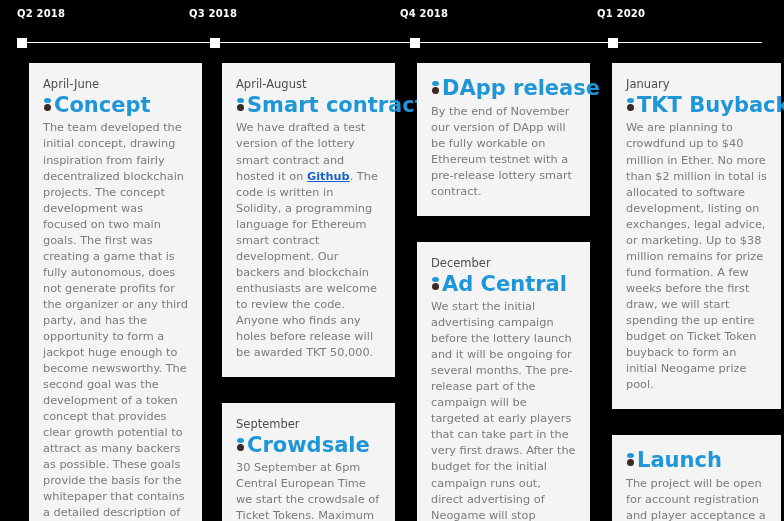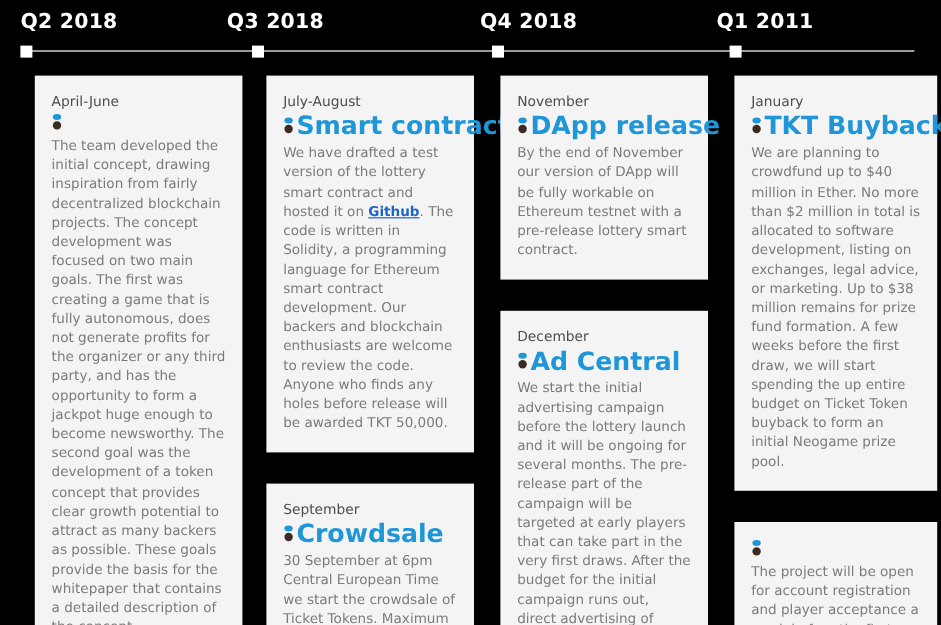--- a/index.html
+++ b/index.html
@@ -21,21 +21,21 @@
   #timeline-axis {
     position: absolute;
     left: 0;
     top: 0;
     width: 784px;
     height: 55px;
   }
   .quarter-label {
     position: absolute;
     top: 8px;
-    font-size: 17px;
+    font-size: 10px;
     font-weight: bold;
     color: #ffffff;
     letter-spacing: 0.2px;
     white-space: nowrap;
   }
   #axis-line {
     position: absolute;
     left: 22px;
     top: 42px;
     width: 740px;
@@ -134,46 +134,47 @@
 </style>
 </head>
 <body>
 
 <div id="timeline-axis">
   <div id="axis-line"></div>
 
   <div class="quarter-label" style="left:17px">Q2 2018</div>
   <div class="quarter-label" style="left:189px">Q3 2018</div>
   <div class="quarter-label" style="left:400px">Q4 2018</div>
-  <div class="quarter-label" style="left:597px">Q1 2011</div>
+  <div class="quarter-label" style="left:597px">Q1 2020</div>
 
   <div class="axis-marker" style="left:17px"></div>
   <div class="axis-marker" style="left:210px"></div>
   <div class="axis-marker" style="left:410px"></div>
   <div class="axis-marker" style="left:608px"></div>
 </div>
 
 <div id="columns">
 
   <div class="column col-0">
     <div class="card">
       <div class="card-date">April-June</div>
       <div class="card-title">
         <span class="person-icon">
             <span class="body"></span>
             <span class="head"></span>
           </span>
+        <span>Concept</span>
       </div>
       <p class="card-body"> The team developed the initial concept, drawing inspiration from fairly decentralized blockchain projects. The concept development was focused on two main goals. The first was creating a game that is fully autonomous, does not generate profits for the organizer or any third party, and has the opportunity to form a jackpot huge enough to become newsworthy. The second goal was the development of a token concept that provides clear growth potential to attract as many backers as possible. These goals provide the basis for the whitepaper that contains a detailed description of the concept.</p>
     </div>
   </div>
 
   <div class="column col-1">
     <div class="card">
-      <div class="card-date">July-August</div>
+      <div class="card-date">April-August</div>
       <div class="card-title">
         <span class="person-icon">
             <span class="body"></span>
             <span class="head"></span>
           </span>
         <span>Smart contract</span>
       </div>
       <p class="card-body"><span> We have drafted a test version of the lottery smart contract and hosted it on </span><a class="card-link" href="#">Github</a><span>. The code is written in Solidity, a programming language for Ethereum smart contract development. Our backers and blockchain enthusiasts are welcome to review the code. Anyone who finds any holes before release will be awarded TKT 50,000.</span></p>
     </div>
 
@@ -185,21 +186,20 @@
             <span class="head"></span>
           </span>
         <span>Crowdsale</span>
       </div>
       <p class="card-body">30 September at 6pm Central European Time we start the crowdsale of Ticket Tokens. Maximum emission volume is TKT 500 million. During the token sale, tokens will be offered at about $0.1. Crowdsale will run for one month. TKT tokens are mintable and unsold token will not be generated.</p>
     </div>
   </div>
 
   <div class="column col-2">
     <div class="card">
-      <div class="card-date">November</div>
       <div class="card-title">
         <span class="person-icon">
             <span class="body"></span>
             <span class="head"></span>
           </span>
         <span>DApp release</span>
       </div>
       <p class="card-body">By the end of November our version of DApp will be  fully workable on Ethereum testnet with a pre-release lottery smart contract.</p>
     </div>
 
@@ -228,18 +228,19 @@
       </div>
       <p class="card-body">We are planning to crowdfund up to $40 million in Ether. No more than $2 million in total is allocated to software development, listing on exchanges, legal advice, or marketing. Up to $38 million remains for prize fund formation. A few weeks before the first draw, we will start spending the up entire budget on Ticket Token buyback to form an initial Neogame prize pool.</p>
     </div>
 
     <div class="card">
       <div class="card-title">
         <span class="person-icon">
             <span class="body"></span>
             <span class="head"></span>
           </span>
+        <span>Launch</span>
       </div>
       <p class="card-body">The project will be open for account registration and player acceptance a week before the first draw. As of the launch date, the Neogame project becomes autonomous and independent of the project team and any third party, exclusively governed by the lottery smart contract with no possibility of further human intervention.</p>
     </div>
   </div>
 
 </div>
 
 </body></html>

